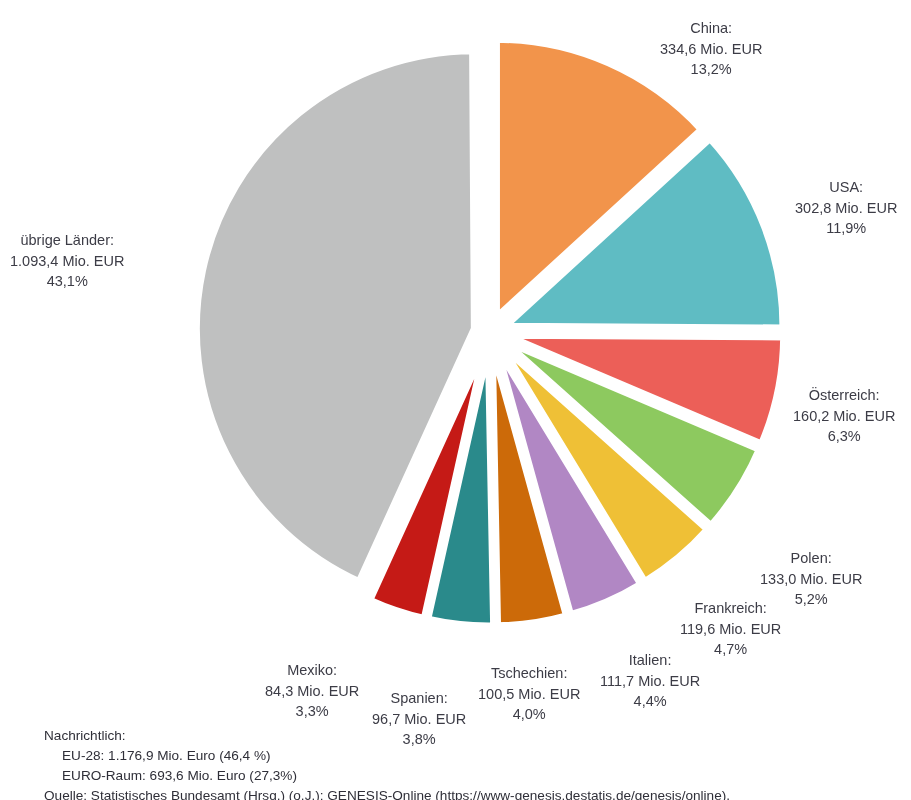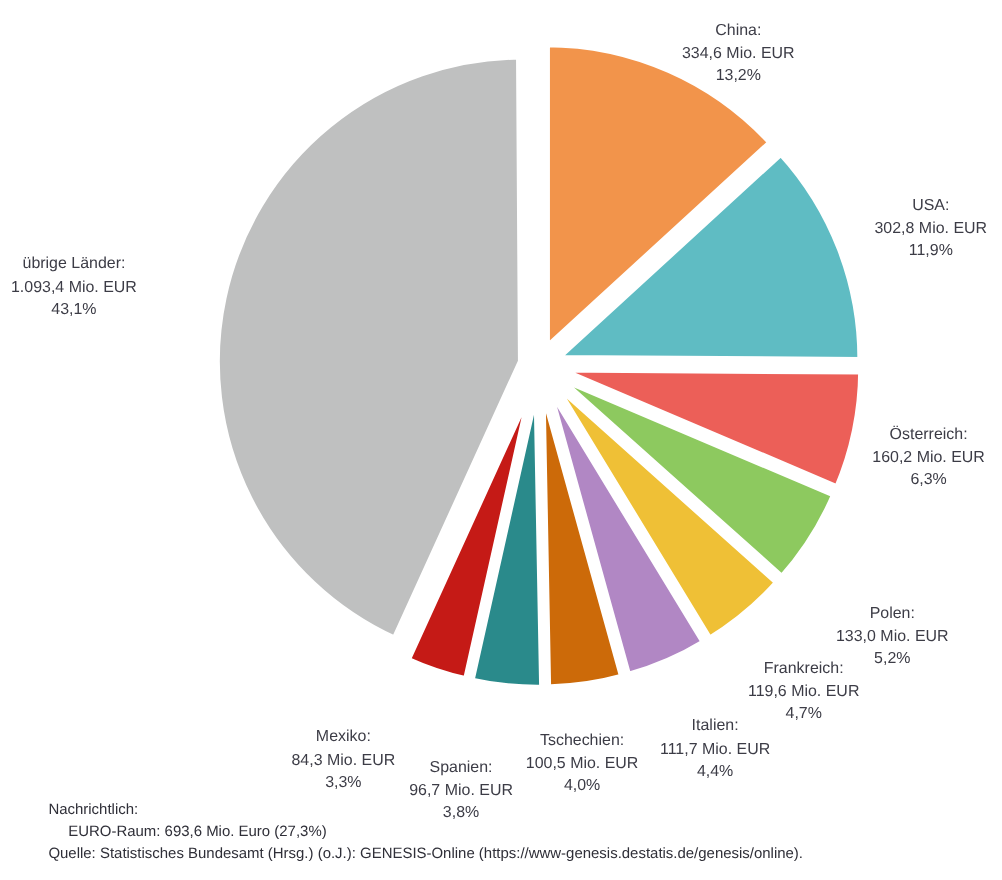--- a/index.html
+++ b/index.html
@@ -62,21 +62,21 @@
         <path d="M 503.50924680803223 340.573228719664 L 759.3337003757442 449.37510810040624 A 278 278 0 0 1 710.8808852359549 525.7245278663859 Z" fill="#8DC95F" stroke="#ffffff" stroke-width="7" stroke-linejoin="round"></path>
         <path d="M 500.2374636632189 344.29611067550525 L 707.6091020911415 529.4474098222272 A 278 278 0 0 1 644.7466849117761 581.7852366879093 Z" fill="#EFC036" stroke="#ffffff" stroke-width="7" stroke-linejoin="round"></path>
         <path d="M 496.3543662501565 346.6840740109437 L 640.8635874987137 584.1732000233478 A 278 278 0 0 1 570.5531192812209 614.5992565755664 Z" fill="#B187C4" stroke="#ffffff" stroke-width="7" stroke-linejoin="round"></path>
         <path d="M 492.304172520836 347.83321789764244 L 566.5029255519004 615.7484004622652 A 278 278 0 0 1 497.54403876171943 625.7838318595074 Z" fill="#CC6A09" stroke="#ffffff" stroke-width="7" stroke-linejoin="round"></path>
         <path d="M 488.3942125623806 347.9192162717008 L 493.6340788032642 625.8698302335657 A 278 278 0 0 1 427.7503914541418 619.2240760906726 Z" fill="#2A8A8B" stroke="#ffffff" stroke-width="7" stroke-linejoin="round"></path>
         <path d="M 484.9125338586814 347.16963045894454 L 424.26871275044266 618.4744902779164 A 278 278 0 0 1 369.71612234254854 600.1790903093734 Z" fill="#C51A16" stroke="#ffffff" stroke-width="7" stroke-linejoin="round"></path>
         <path d="M 474.35313056270843 328.6570257535614 L 359.1567190465756 581.6664856039903 A 278 278 0 0 1 472.60641654028285 50.66251323555531 Z" fill="#BFC0C0" stroke="#ffffff" stroke-width="7" stroke-linejoin="round"></path>
       </g>
   </svg>
   <div id="pie-labels">
-      <div class="slice-label" style="left: 620px; top: 18px;">
+      <div class="slice-label" style="left: 660px; top: 18px;">
         <span class="lbl-line">China:</span>
         <span class="lbl-line">334,6 Mio. EUR</span>
         <span class="lbl-line">13,2%</span>
       </div>
       <div class="slice-label" style="left: 795px; top: 177px;">
         <span class="lbl-line">USA:</span>
         <span class="lbl-line">302,8 Mio. EUR</span>
         <span class="lbl-line">11,9%</span>
       </div>
       <div class="slice-label" style="left: 793px; top: 385px;">
@@ -117,15 +117,16 @@
       <div class="slice-label" style="left: 10px; top: 230px;">
         <span class="lbl-line">übrige Länder:</span>
         <span class="lbl-line">1.093,4 Mio. EUR</span>
         <span class="lbl-line">43,1%</span>
       </div>
     </div>
 </div>
 
 <div class="footnote">
   <span class="fn-line">Nachrichtlich:</span>
+  <span class="fn-line fn-indent">EU-28: 1.176,9 Mio. Euro (46,4 %)</span>
   <span class="fn-line fn-indent">EURO-Raum: 693,6 Mio. Euro (27,3%)</span>
   <span class="fn-line">Quelle: Statistisches Bundesamt (Hrsg.) (o.J.): GENESIS-Online (https://www-genesis.destatis.de/genesis/online).</span>
 </div>
 
 </body></html>

